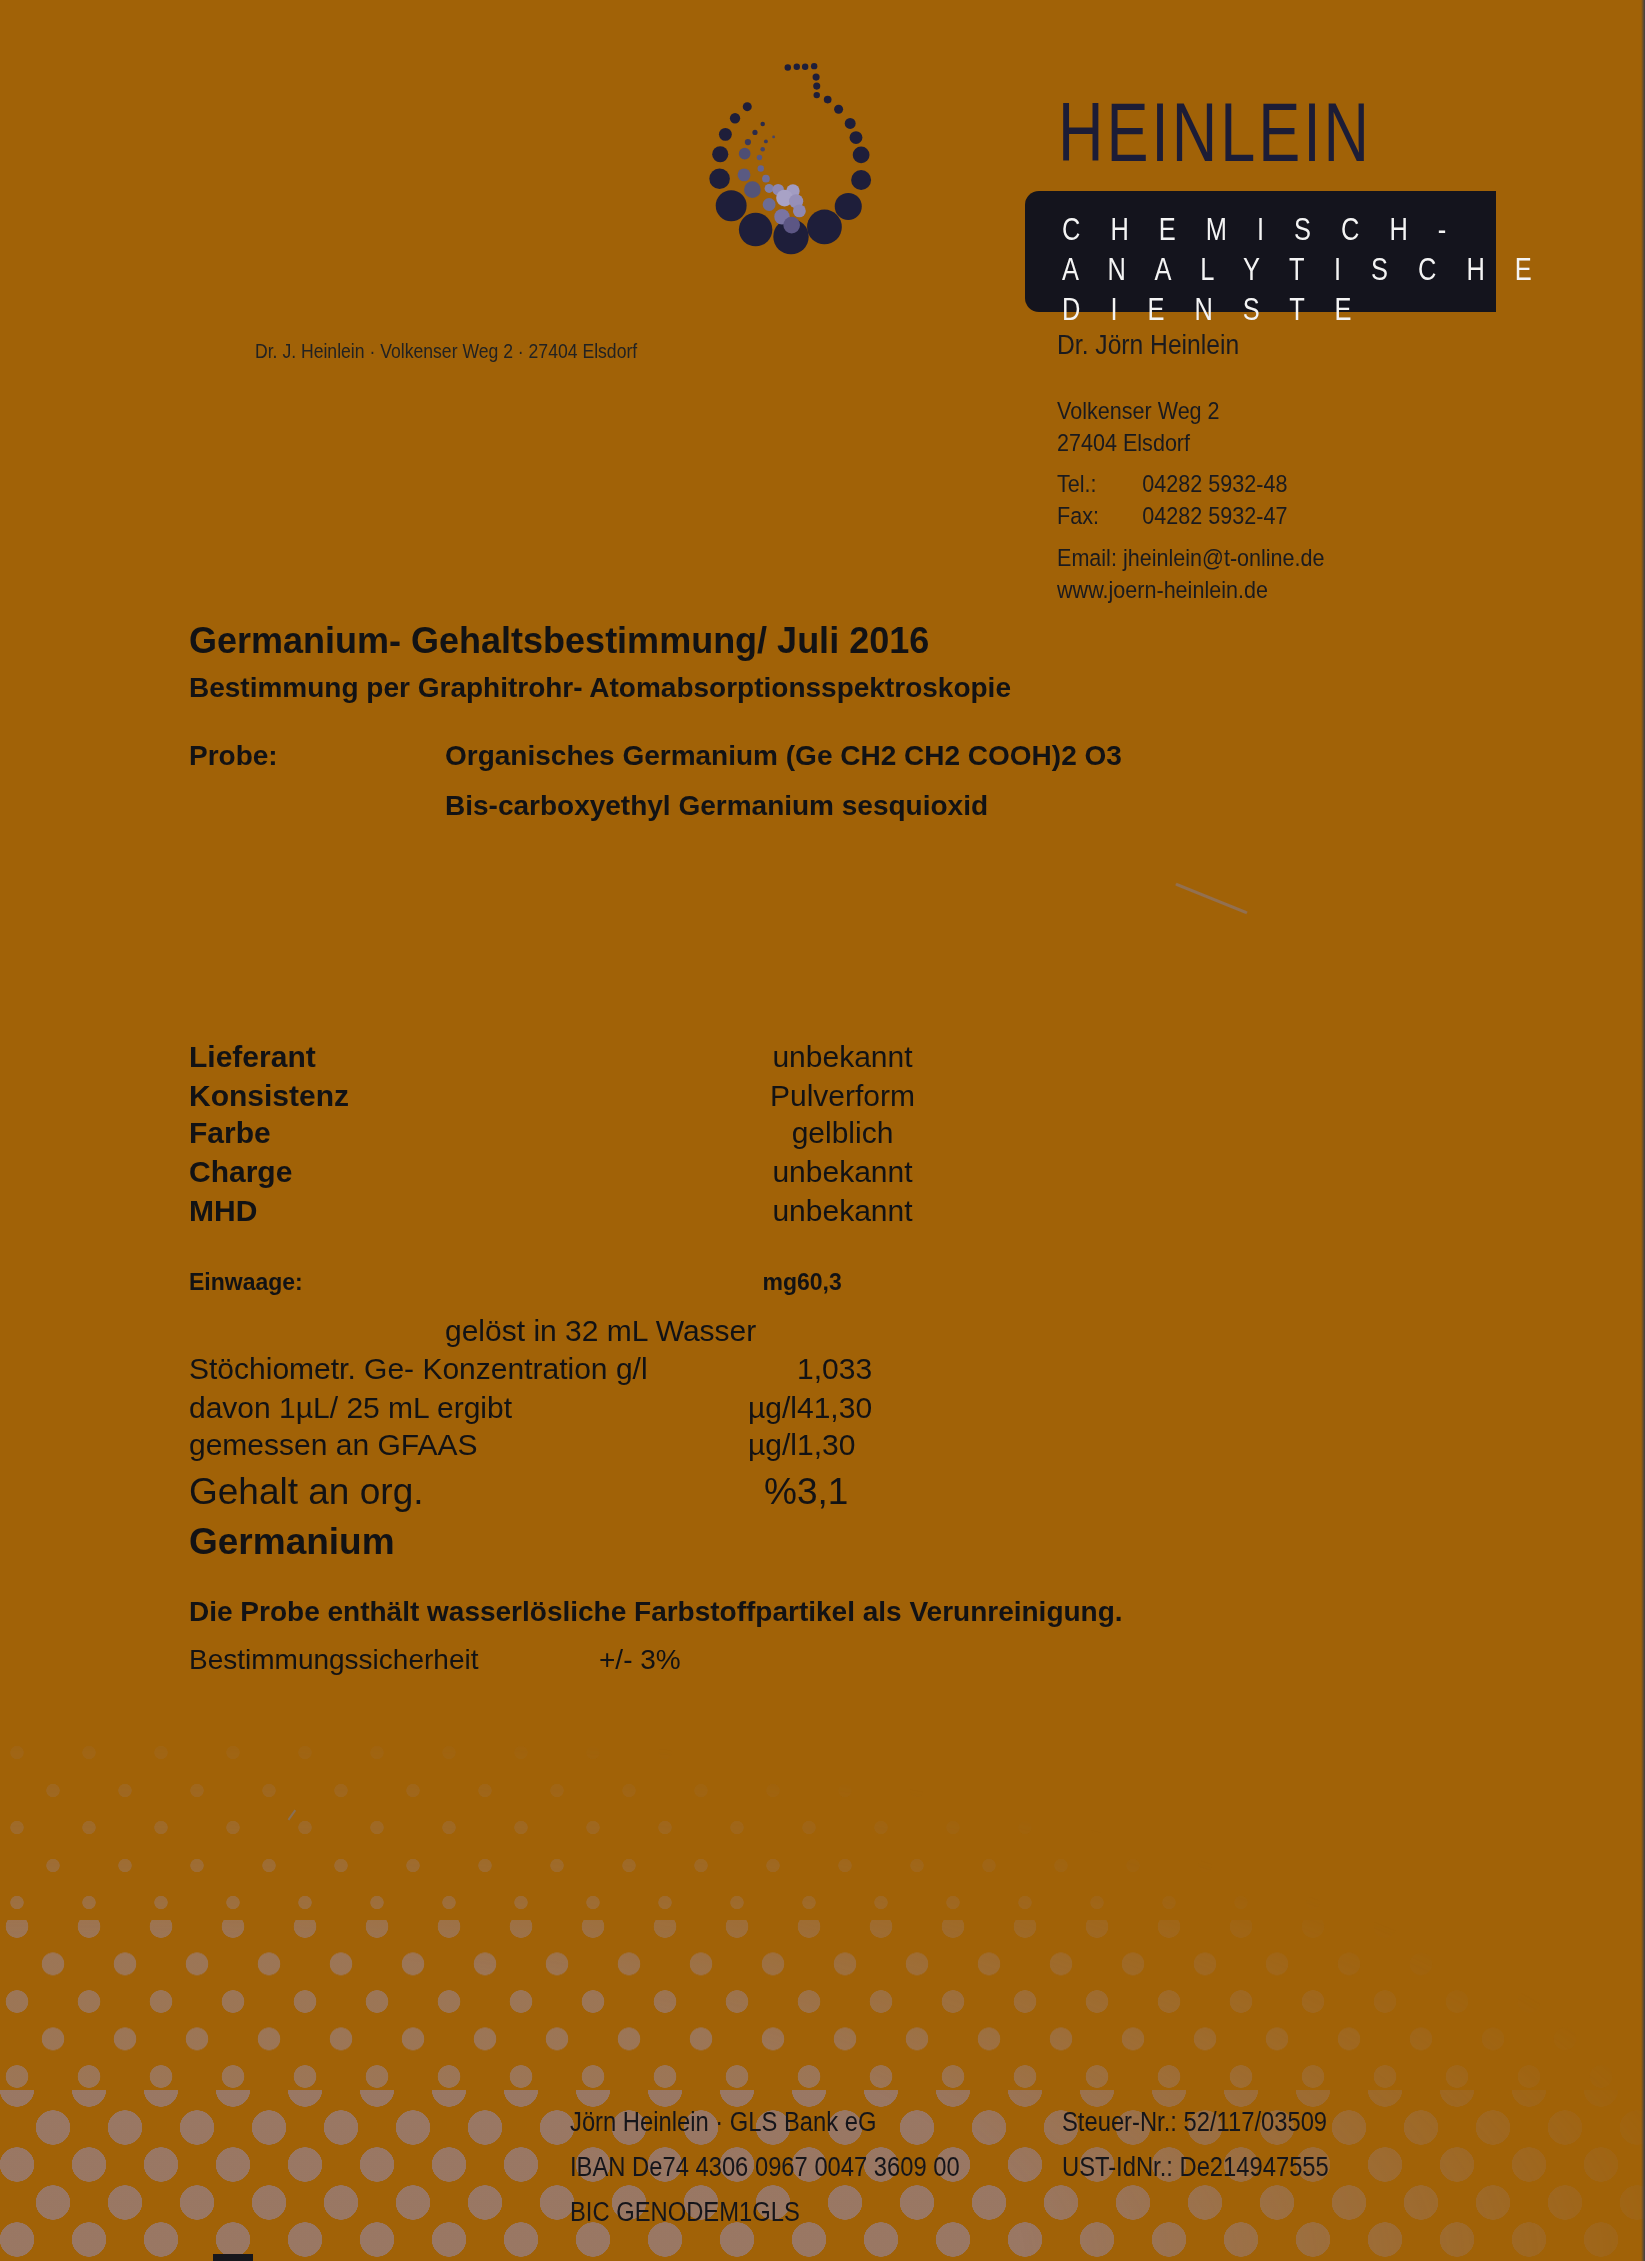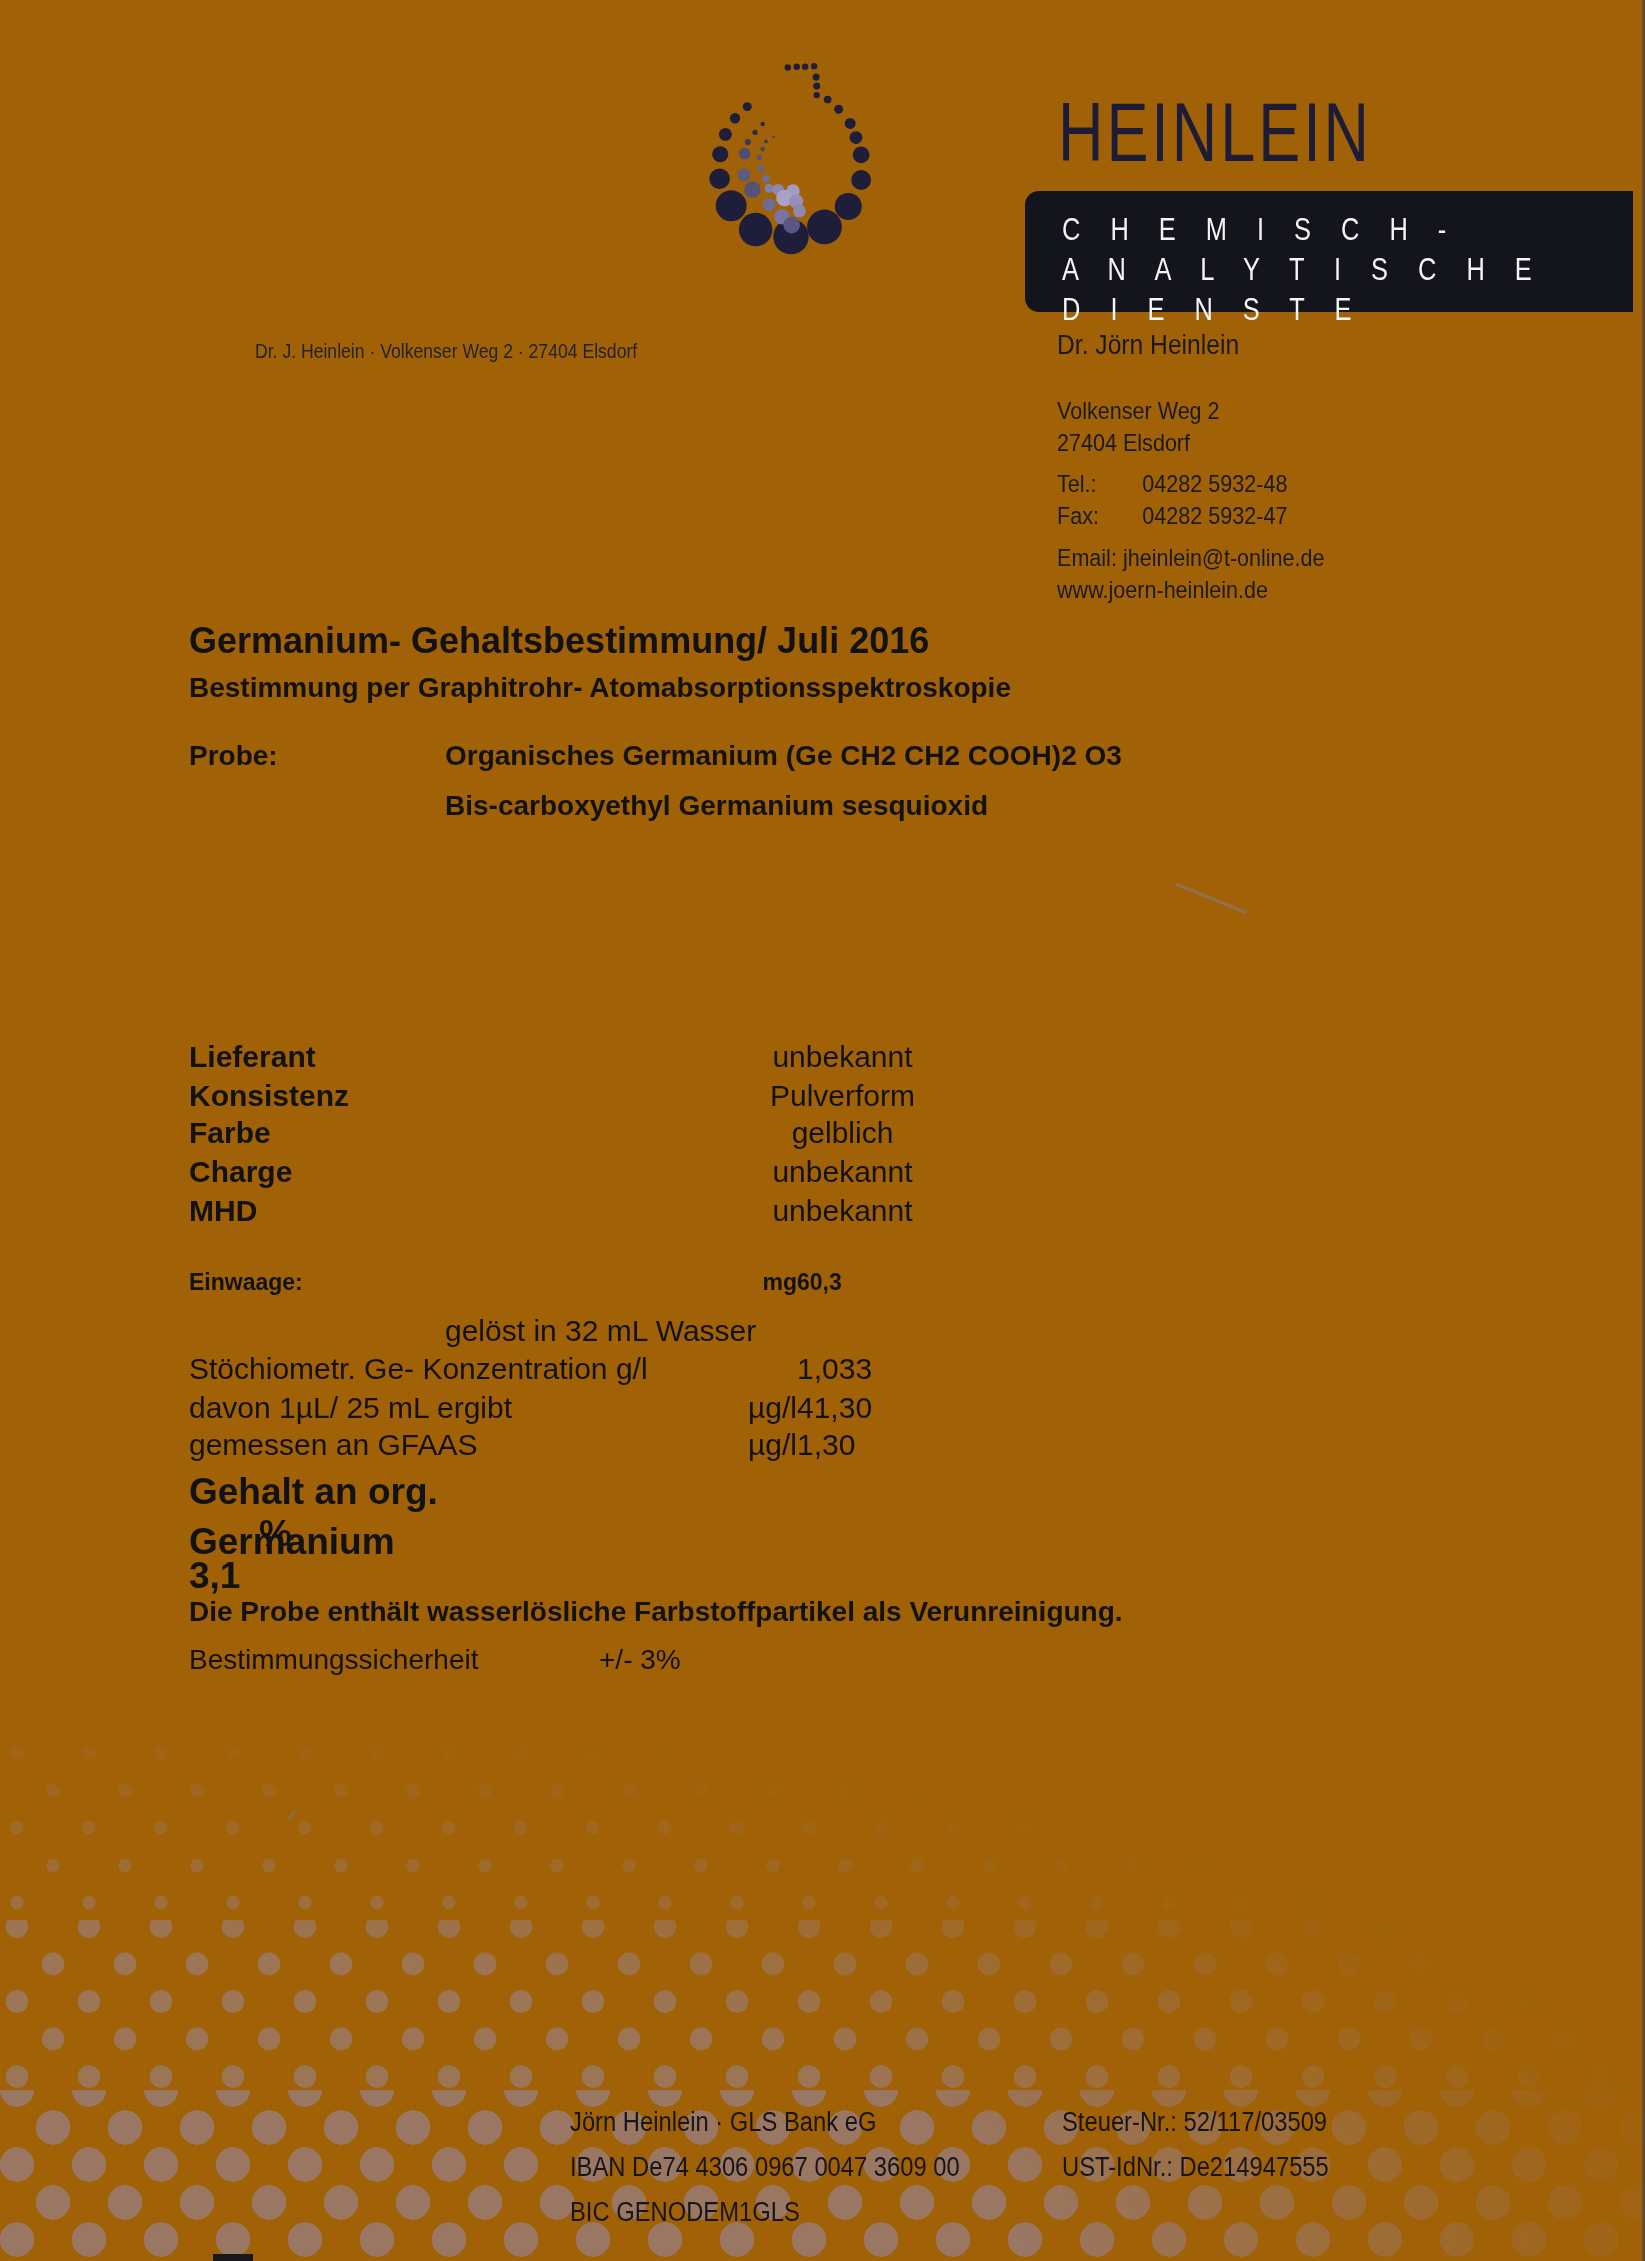--- a/index.html
+++ b/index.html
@@ -33,21 +33,21 @@
                      radial-gradient(circle,rgba(150,144,194,.42) 0 11px,transparent 11.6px);
     background-size:72px 75px,72px 75px;background-position:17px 6.4px,53px 44px;}
   .halftone .s3{height:170px;
     background-image:radial-gradient(circle,rgba(146,140,192,.5) 0 17px,transparent 17.4px),
                      radial-gradient(circle,rgba(146,140,192,.5) 0 17px,transparent 17.4px);
     background-size:72px 75px,72px 75px;background-position:17px 0px,53px 37px;}
   
   .logo{position:absolute;left:690px;top:50px;width:193px;height:206px;}
   .brand{position:absolute;left:1058px;top:84px;font-size:84px;letter-spacing:3.9px;
     color:#1c1c36;transform:scaleX(.75);transform-origin:0 0;white-space:nowrap;font-weight:400;}
-  .brand-box{position:absolute;left:1025px;top:191px;width:608px;height:121px;
+  .brand-box{position:absolute;left:1025px;top:191px;width:471px;height:121px;
     background:#14141d;border-radius:14px 0 0 14px;box-sizing:border-box;
     padding:19.3px 0 0 37px;}
   .brand-box .line{color:#f4f4f4;font-size:31px;line-height:40px;letter-spacing:14px;
     transform:scaleX(.82);transform-origin:0 0;white-space:nowrap;}
   .condensed{transform:scaleX(.88);transform-origin:0 0;}
   .sender-line{position:absolute;left:255px;top:340px;font-size:20px;color:#222;white-space:nowrap;}
   .contact{position:absolute;left:1057px;top:329px;font-size:24.5px;color:#1a1a1e;}
   .contact .name{font-size:28px;margin-bottom:34px;}
   .contact .addr{line-height:32px;}
   .contact .phones{margin-top:9px;line-height:32px;}
@@ -60,21 +60,21 @@
   .probe-v1{position:absolute;left:445px;top:740px;font-size:28px;font-weight:bold;white-space:nowrap;}
   .probe-v2{position:absolute;left:445px;top:790px;font-size:28px;font-weight:bold;white-space:nowrap;}
   .prow{position:absolute;left:189px;width:792px;display:flex;font-size:30px;}
   .prow .pl{flex:1;font-weight:bold;}
   .prow .pv{width:277px;text-align:center;}
   .mrow{position:absolute;left:189px;width:792px;display:flex;font-size:30px;}
   .mrow .ml{flex:1;}
   .mrow .mu{width:103px;text-align:right;}
   .mrow .mv{width:184px;text-align:left;}
   .mrow.bold{font-weight:bold;font-size:23px;}
-  .mrow.result{font-weight:bold;font-size:37px;flex-direction:column;}
+  .mrow.result{font-weight:normal;font-size:37px;}
   .solution{position:absolute;left:445px;top:1314px;font-size:30px;}
   .result-l2{position:absolute;left:189px;top:1521px;font-size:37px;font-weight:bold;text-align:right;}
   .impurity{position:absolute;left:189px;top:1596px;font-size:28px;font-weight:bold;white-space:nowrap;}
   .certainty-label{position:absolute;left:189px;top:1644px;font-size:28px;}
   .certainty-value{position:absolute;left:599px;top:1644px;font-size:28px;}
   
   .footer-left{position:absolute;left:570px;top:2100px;font-size:27px;line-height:45px;color:#15151a;white-space:nowrap;}
   .footer-right{position:absolute;left:1062px;top:2100px;font-size:27px;line-height:45px;color:#15151a;white-space:nowrap;}
 </style>
 </head>

